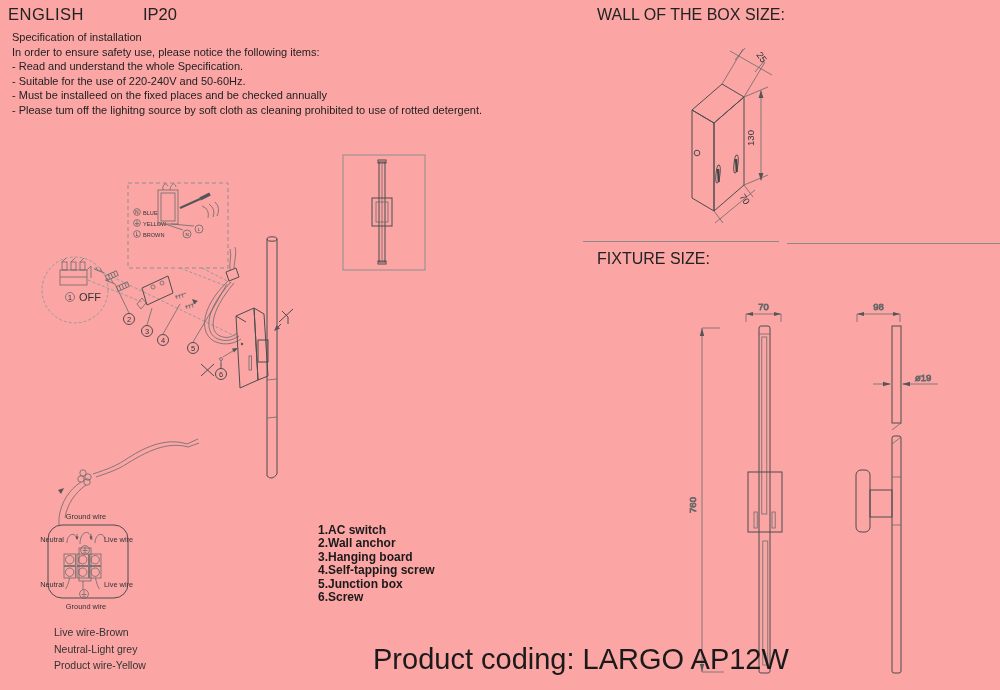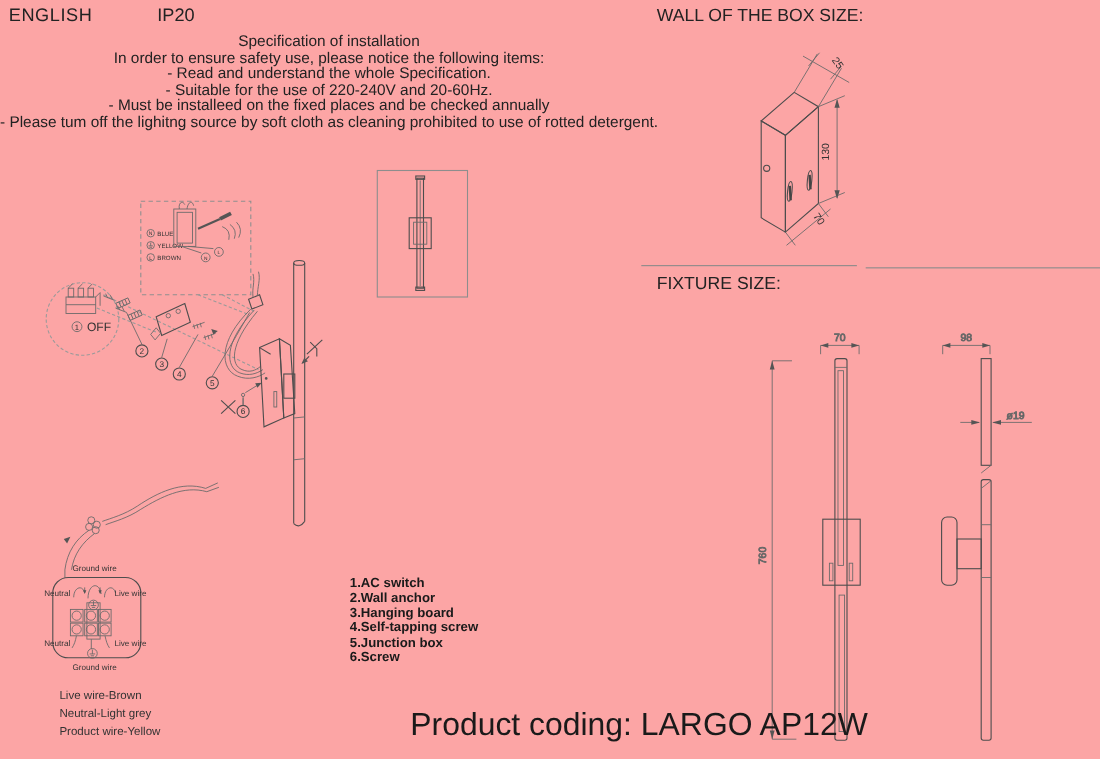--- a/index.html
+++ b/index.html
@@ -1,21 +1,21 @@
 <!DOCTYPE html>
 <html><head>
 <meta charset="utf-8">
 <style>
   html,body{margin:0;padding:0;background:#fff;}
   #page{position:relative;width:1000px;height:690px;background:#fca5a5;overflow:hidden;
         font-family:"Liberation Sans","DejaVu Sans",sans-serif;color:#222;}
   .abs{position:absolute;}
   #lang{left:8px;top:5px;font-size:16.5px;letter-spacing:.5px;}
   #ip{left:143px;top:5px;font-size:16.5px;}
-  #spec{left:0;top:30px;font-size:14px;line-height:14.6px;white-space:nowrap;text-align:center;}
+  #spec{left:12px;top:30px;font-size:11px;line-height:14.6px;white-space:nowrap;}
   #wallbox-title{left:597px;top:6px;font-size:16px;}
   #fixture-title{left:597px;top:250px;font-size:16px;}
   .divider{border-top:1px solid #8a8a8a;height:0;}
   #div-l{left:583px;top:241px;width:196px;}
   #div-r{left:787px;top:243px;width:213px;}
   #parts{left:318px;top:524px;font-size:12px;font-weight:bold;line-height:13.4px;color:#1a1a1a;white-space:nowrap;}
   #product{left:373px;top:643px;font-size:29px;color:#1a1a1a;white-space:nowrap;}
   #legend{left:54px;top:624px;font-size:10.5px;line-height:16.5px;color:#333;white-space:nowrap;}
   svg{position:absolute;overflow:visible;}
   svg text{font-family:"Liberation Sans","DejaVu Sans",sans-serif;fill:#333;}
@@ -30,21 +30,21 @@
 
 <div id="page">
 
   <div class="abs" id="lang">ENGLISH</div>
   <div class="abs" id="ip">IP20</div>
 
   <div class="abs" id="spec">
     <div>Specification of installation</div>
     <div>In order to ensure safety use, please notice the following items:</div>
     <div>- Read and understand the whole Specification.</div>
-    <div>- Suitable for the use of 220-240V and 20-60Hz.</div>
+    <div>- Suitable for the use of 220-240V and 50-60Hz.</div>
     <div>- Must be installeed on the fixed places and be checked annually</div>
     <div>- Please tum off the lighitng source by soft cloth as cleaning prohibited to use of rotted detergent.</div>
   </div>
 
   <div class="abs" id="wallbox-title">WALL OF THE BOX SIZE:</div>
   <div class="abs divider" id="div-l"></div>
   <div class="abs divider" id="div-r"></div>
   <div class="abs" id="fixture-title">FIXTURE SIZE:</div>
 
   <svg style="left:662px;top:35px" width="180" height="195" viewBox="0 0 180 195">

